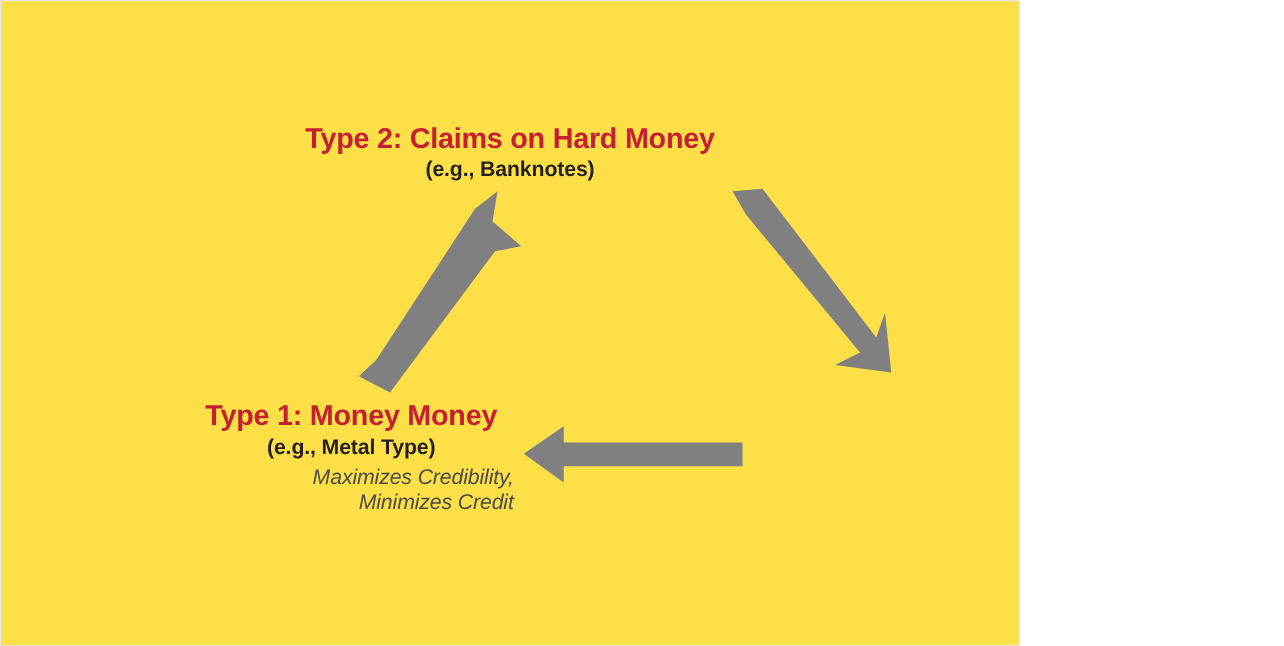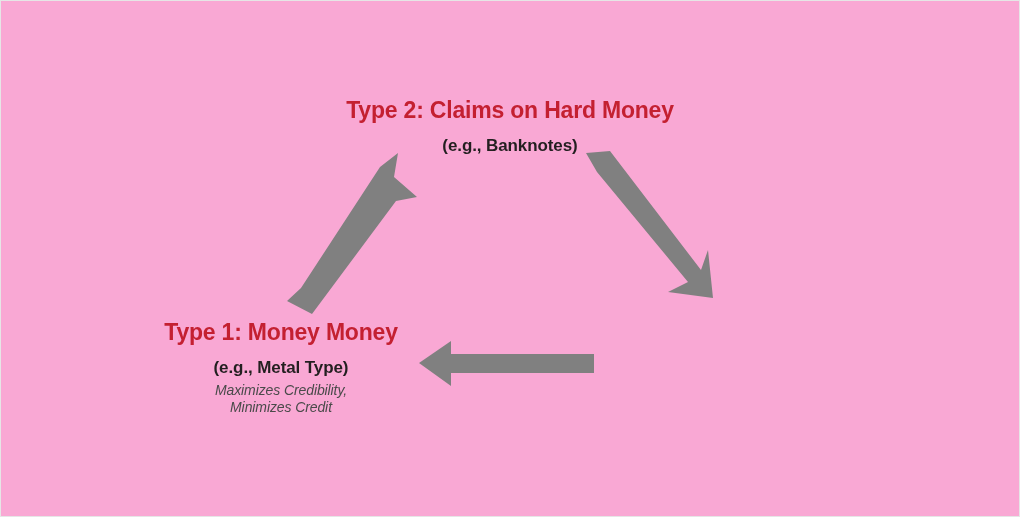--- a/index.html
+++ b/index.html
@@ -8,23 +8,23 @@
     background: #ffffff;
   }
   body {
     width: 1027px;
     height: 517px;
     font-family: "Liberation Sans", sans-serif;
     overflow: hidden;
   }
   #canvas {
     position: relative;
-    width: 1020px;
+    width: 816px;
     height: 517px;
-    background: #f9a8d4;
+    background: #fde047;
     box-sizing: border-box;
     border: 1px solid #e6e6e6;
     overflow: hidden;
   }
   #arrow-layer {
     position: absolute;
     left: 0;
     top: 0;
     width: 1027px;
     height: 517px;
@@ -40,29 +40,30 @@
     font-weight: bold;
     font-size: 23px;
     letter-spacing: -0.2px;
     display: block;
   }
   .node-example {
     color: #231f20;
     font-weight: bold;
     font-size: 17px;
     display: block;
-    margin-top: 12px;
+    margin-top: 2px;
     letter-spacing: -0.1px;
   }
   .node-detail {
     color: #4a4a4a;
     font-style: italic;
-    font-size: 14px;
+    font-size: 17px;
     display: block;
     letter-spacing: -0.1px;
+    text-align: right;
   }
   .node-detail.first { margin-top: 4px; }
 
   
   #node-type2 {
     left: 0;
     right: 0;
     top: 96px;
   }
   #node-type1 {

